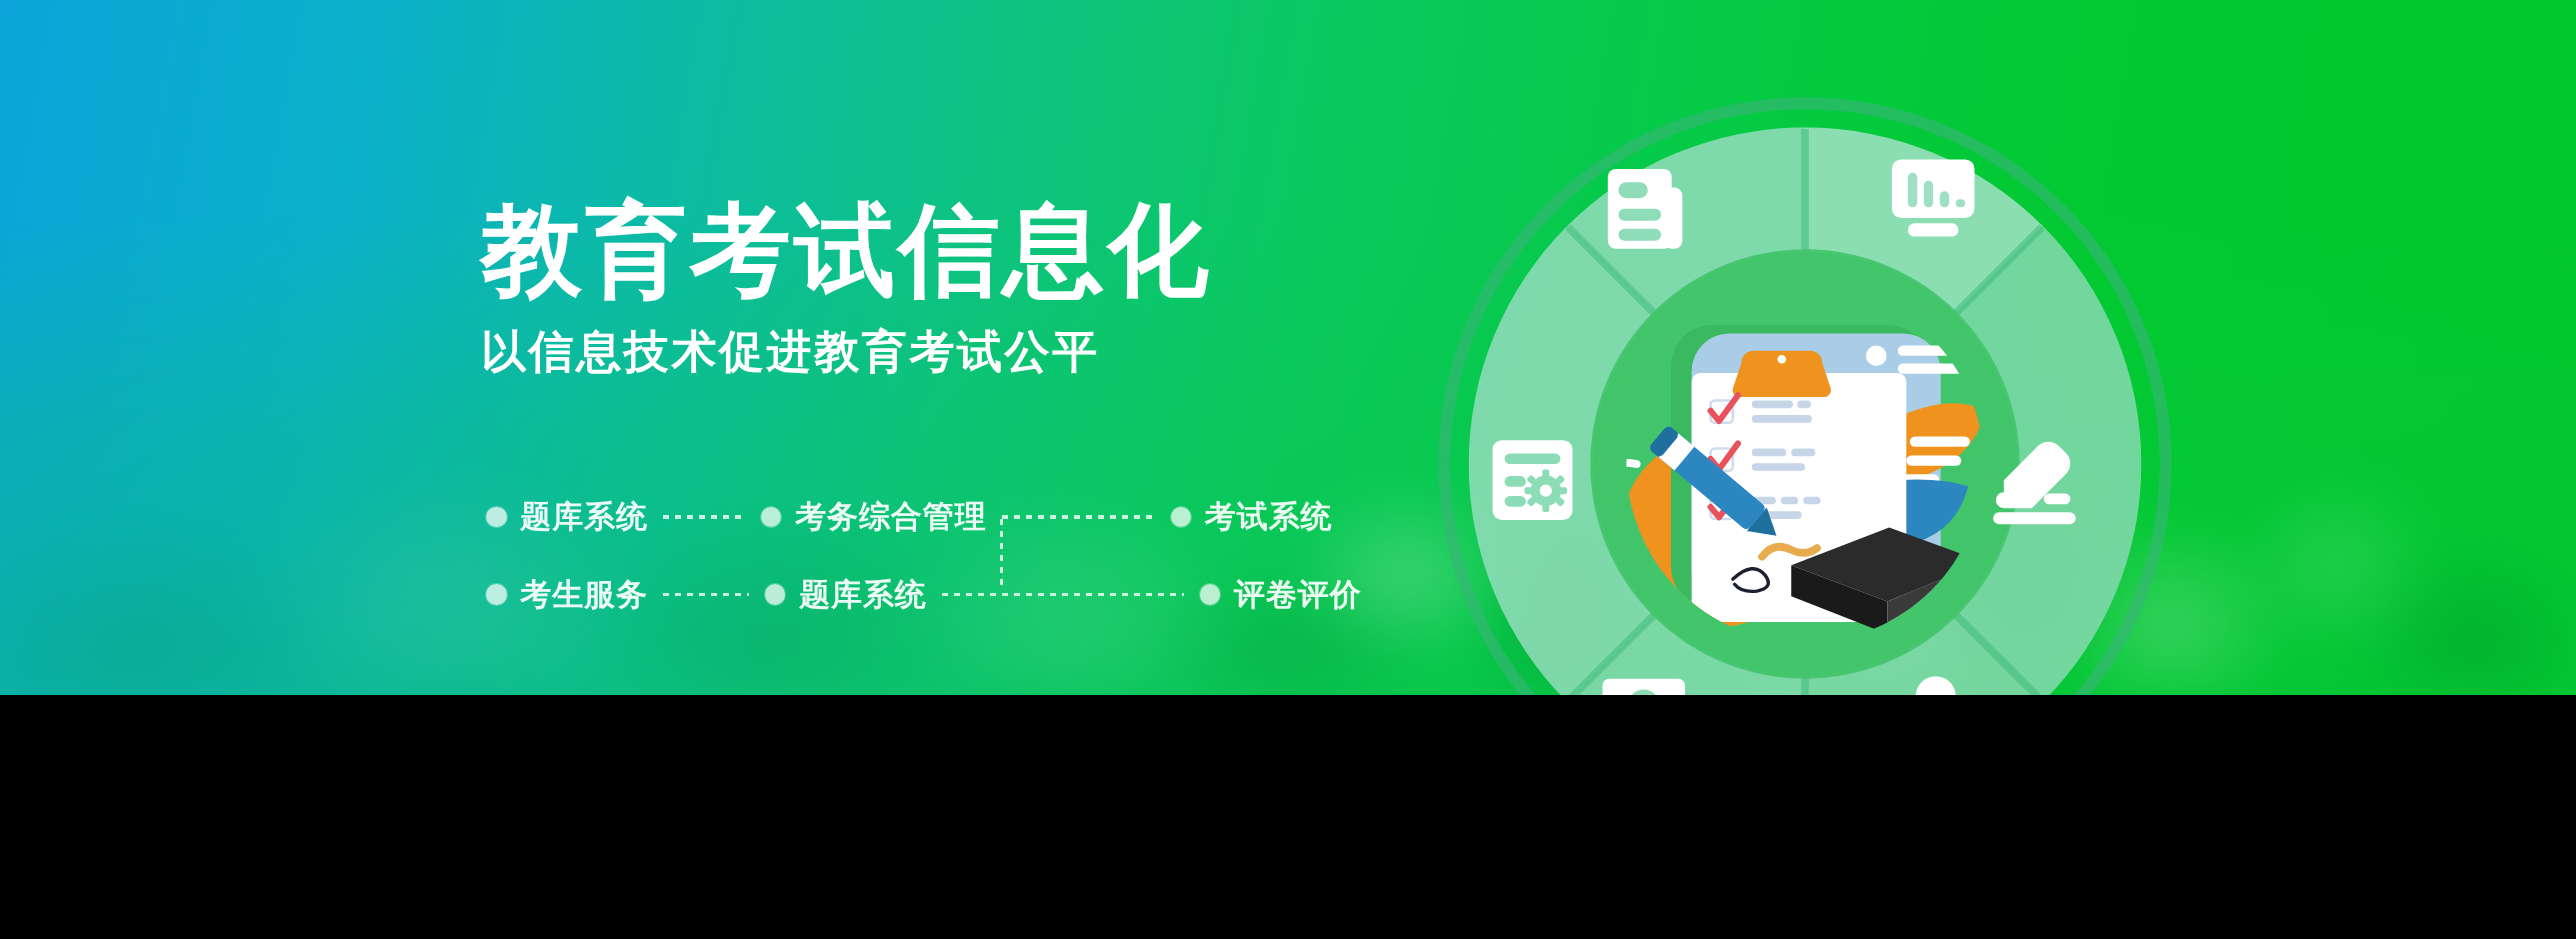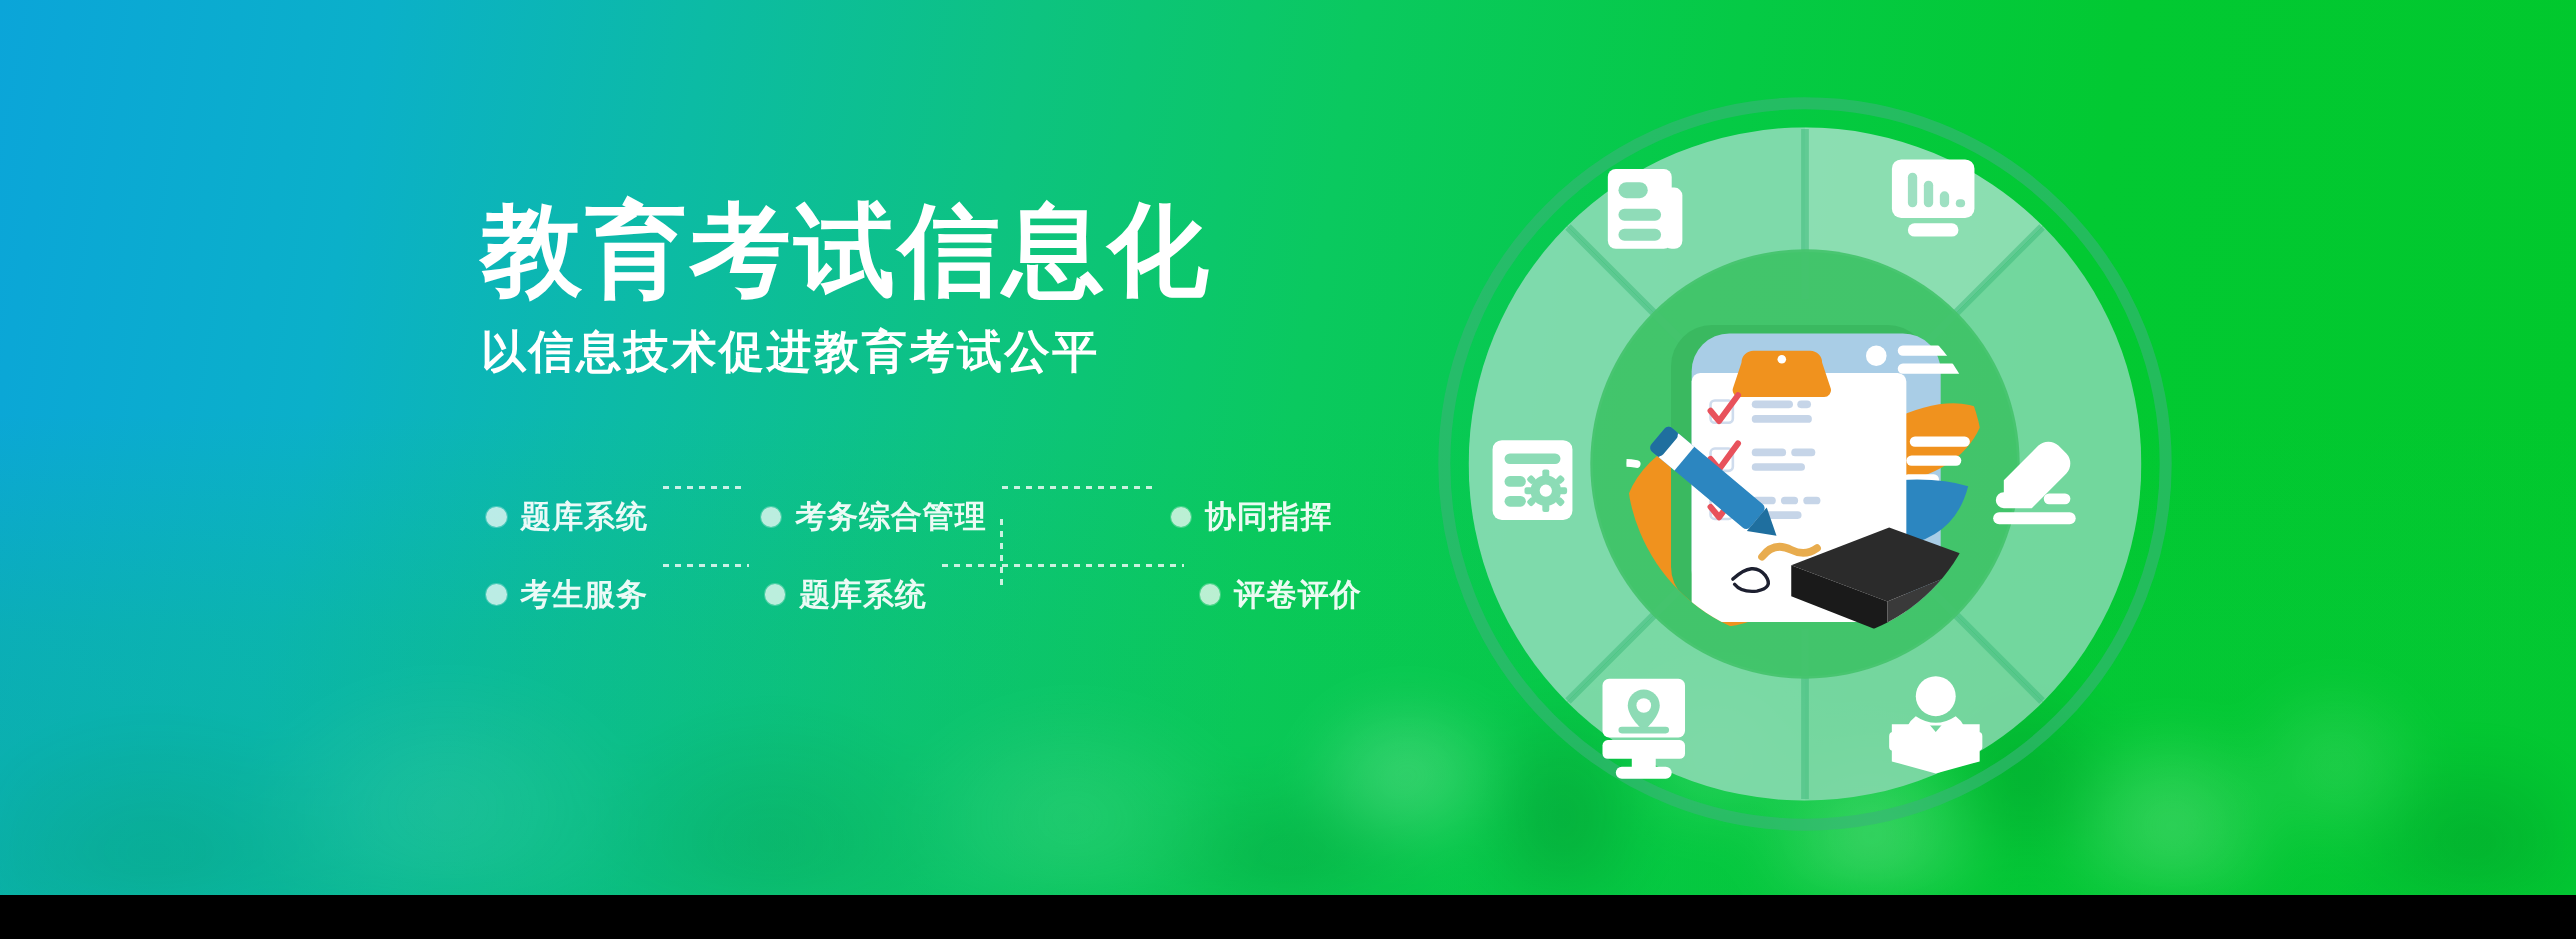--- a/index.html
+++ b/index.html
@@ -3,21 +3,21 @@
 <meta charset="utf-8">
 <style>
   html, body {
     margin: 0;
     padding: 0;
     background: #000;
   }
   #banner {
     position: relative;
     width: 2576px;
-    height: 895px;
+    height: 695px;
     overflow: hidden;
     font-family: "Liberation Sans", "DejaVu Sans", sans-serif;
     background: #0ca8d8;
   }
 
   
   .bg-base {
     position: absolute;
     inset: 0;
     background:
@@ -87,20 +87,21 @@
   }
 
   .feature-grid {
     position: absolute;
     left: 486px;
     top: 486px;
     width: 687px;
   }
   .feature-row {
     display: flex;
+    align-items: center;
     height: 62px;
   }
   .feature-row + .feature-row { margin-top: 15.5px; }
 
   .f-item {
     display: flex;
     align-items: center;
     white-space: nowrap;
   }
   .f-dot {
@@ -176,21 +177,21 @@
         <span class="f-label">题库系统</span>
       </div>
       <span class="f-link w1"></span>
       <div class="f-item">
         <span class="f-dot"></span>
         <span class="f-label">考务综合管理</span>
       </div>
       <span class="f-link w2"></span>
       <div class="f-item">
         <span class="f-dot"></span>
-        <span class="f-label">协同指挥</span>
+        <span class="f-label">考试系统</span>
       </div>
     </div>
 
     <div class="feature-row">
       <div class="f-item">
         <span class="f-dot"></span>
         <span class="f-label">考生服务</span>
       </div>
       <span class="f-link w3"></span>
       <div class="f-item">

